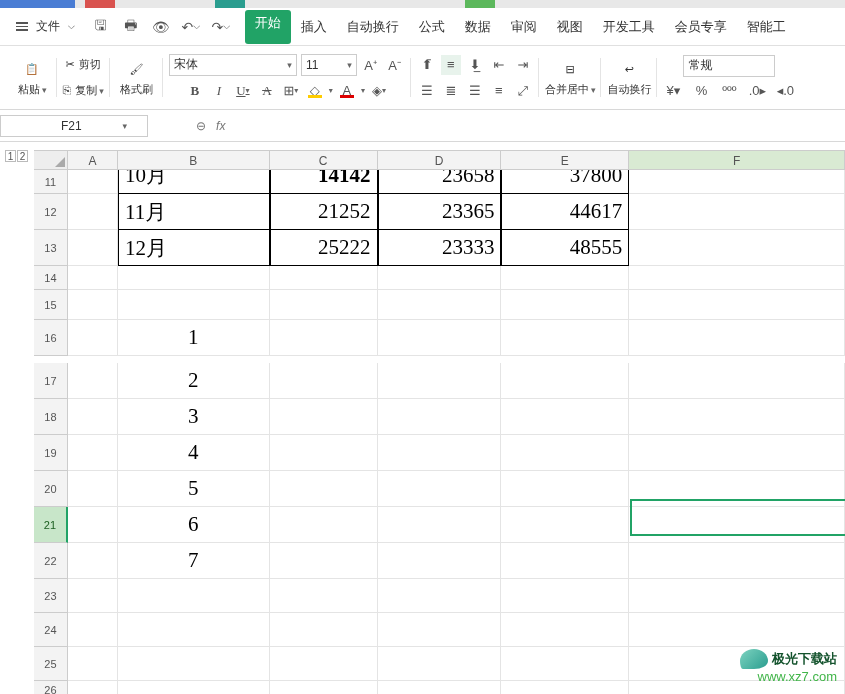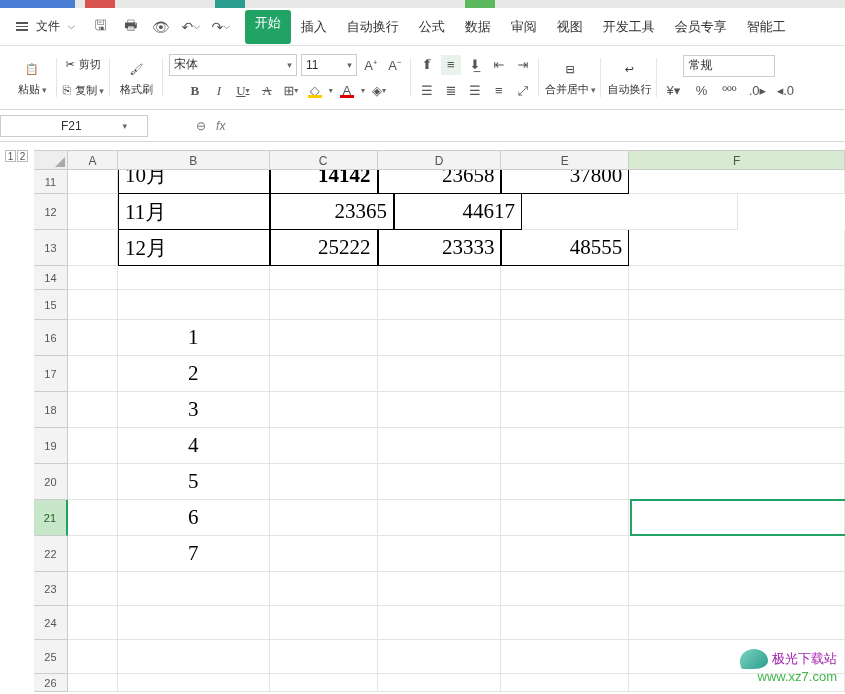--- a/index.html
+++ b/index.html
@@ -55,21 +55,21 @@
 .grid-body{position:relative}
 .row{display:flex;height:36px}
 .rh{width:34px;background:#f3f3f3;border-right:1px solid #ccc;border-bottom:1px solid #ccc;text-align:center;font-size:11px;color:#555;display:flex;align-items:center;justify-content:center}
 .rh.sel{background:#c8e6c9;color:#1b5e20;border-right:2px solid #21a366}
 .cell{border-right:1px solid #e4e4e4;border-bottom:1px solid #e4e4e4;font-size:21px;font-family:"SimSun",serif;display:flex;align-items:center;padding:0 6px;color:#000}
 .cell.A{width:50px}.cell.B{width:152px}.cell.C{width:108px;justify-content:flex-end}.cell.D{width:124px;justify-content:flex-end}.cell.E{width:128px;justify-content:flex-end}.cell.F{width:216px}
 .cell.bordered{border:1px solid #000;border-top:none}
 .cell.B.center{justify-content:center}
 .active-cell{position:absolute;border:2px solid #21a366;pointer-events:none;left:596px;width:218px;height:37px}
 .watermark{position:absolute;right:8px;bottom:10px;text-align:right;font-size:13px}
-.wm-logo{display:flex;align-items:center;gap:4px;color:#a21caf;font-weight:normal;justify-content:flex-end}
+.wm-logo{display:flex;align-items:center;gap:4px;color:#14532d;font-weight:bold;justify-content:flex-end}
 .wm-swirl{width:28px;height:20px;background:linear-gradient(135deg,#7dd3c0,#2a9d8f);border-radius:50% 50% 50% 10%/60% 60% 40% 40%}
 .wm-url{color:#41b549;font-size:13px}
 </style>
 </head>
 <body>
 
 <div class="top-tabs">
   <div class="tab-blue"></div>
   <div class="tab-red"></div>
   <div class="tab-gap"></div>
@@ -239,20 +239,21 @@
         <div class="cell B bordered" style="align-items: flex-start; font-size: 21px; line-height: 10px; overflow: hidden; padding-top: 0px;">10月</div>
         <div class="cell C bordered" style="align-items: flex-start; font-size: 21px; line-height: 10px; overflow: hidden; padding-top: 0px; font-weight: bold;">14142</div>
         <div class="cell D bordered" style="align-items: flex-start; font-size: 21px; line-height: 10px; overflow: hidden; padding-top: 0px;">23658</div>
         <div class="cell E bordered" style="align-items: flex-start; font-size: 21px; line-height: 10px; overflow: hidden; padding-top: 0px;">37800</div>
         <div class="cell F" style="align-items: flex-start; font-size: 21px; line-height: 10px; overflow: hidden; padding-top: 0px;"></div>
       </div>
       <div class="row" style="height: 36px;">
         <div class="rh">12</div>
         <div class="cell A"></div>
         <div class="cell B bordered">11月</div>
+        <div class="cell C bordered">21252</div>
         <div class="cell D bordered">23365</div>
         <div class="cell E bordered">44617</div>
         <div class="cell F"></div>
       </div>
       <div class="row" style="height: 36px;">
         <div class="rh">13</div>
         <div class="cell A"></div>
         <div class="cell B bordered">12月</div>
         <div class="cell C bordered">25222</div>
         <div class="cell D bordered">23333</div>
@@ -279,21 +280,21 @@
       </div>
       <div class="row" style="height: 36px;">
         <div class="rh">16</div>
         <div class="cell A"></div>
         <div class="cell B center">1</div>
         <div class="cell C"></div>
         <div class="cell D"></div>
         <div class="cell E"></div>
         <div class="cell F"></div>
       </div>
-      <div class="row" style="height: 36px;">
+      <div class="row" style="height: 36px; margin-top: 7px;">
         <div class="rh">17</div>
         <div class="cell A"></div>
         <div class="cell B center">2</div>
         <div class="cell C"></div>
         <div class="cell D"></div>
         <div class="cell E"></div>
         <div class="cell F"></div>
       </div>
       <div class="row" style="height: 36px;">
         <div class="rh">18</div>

